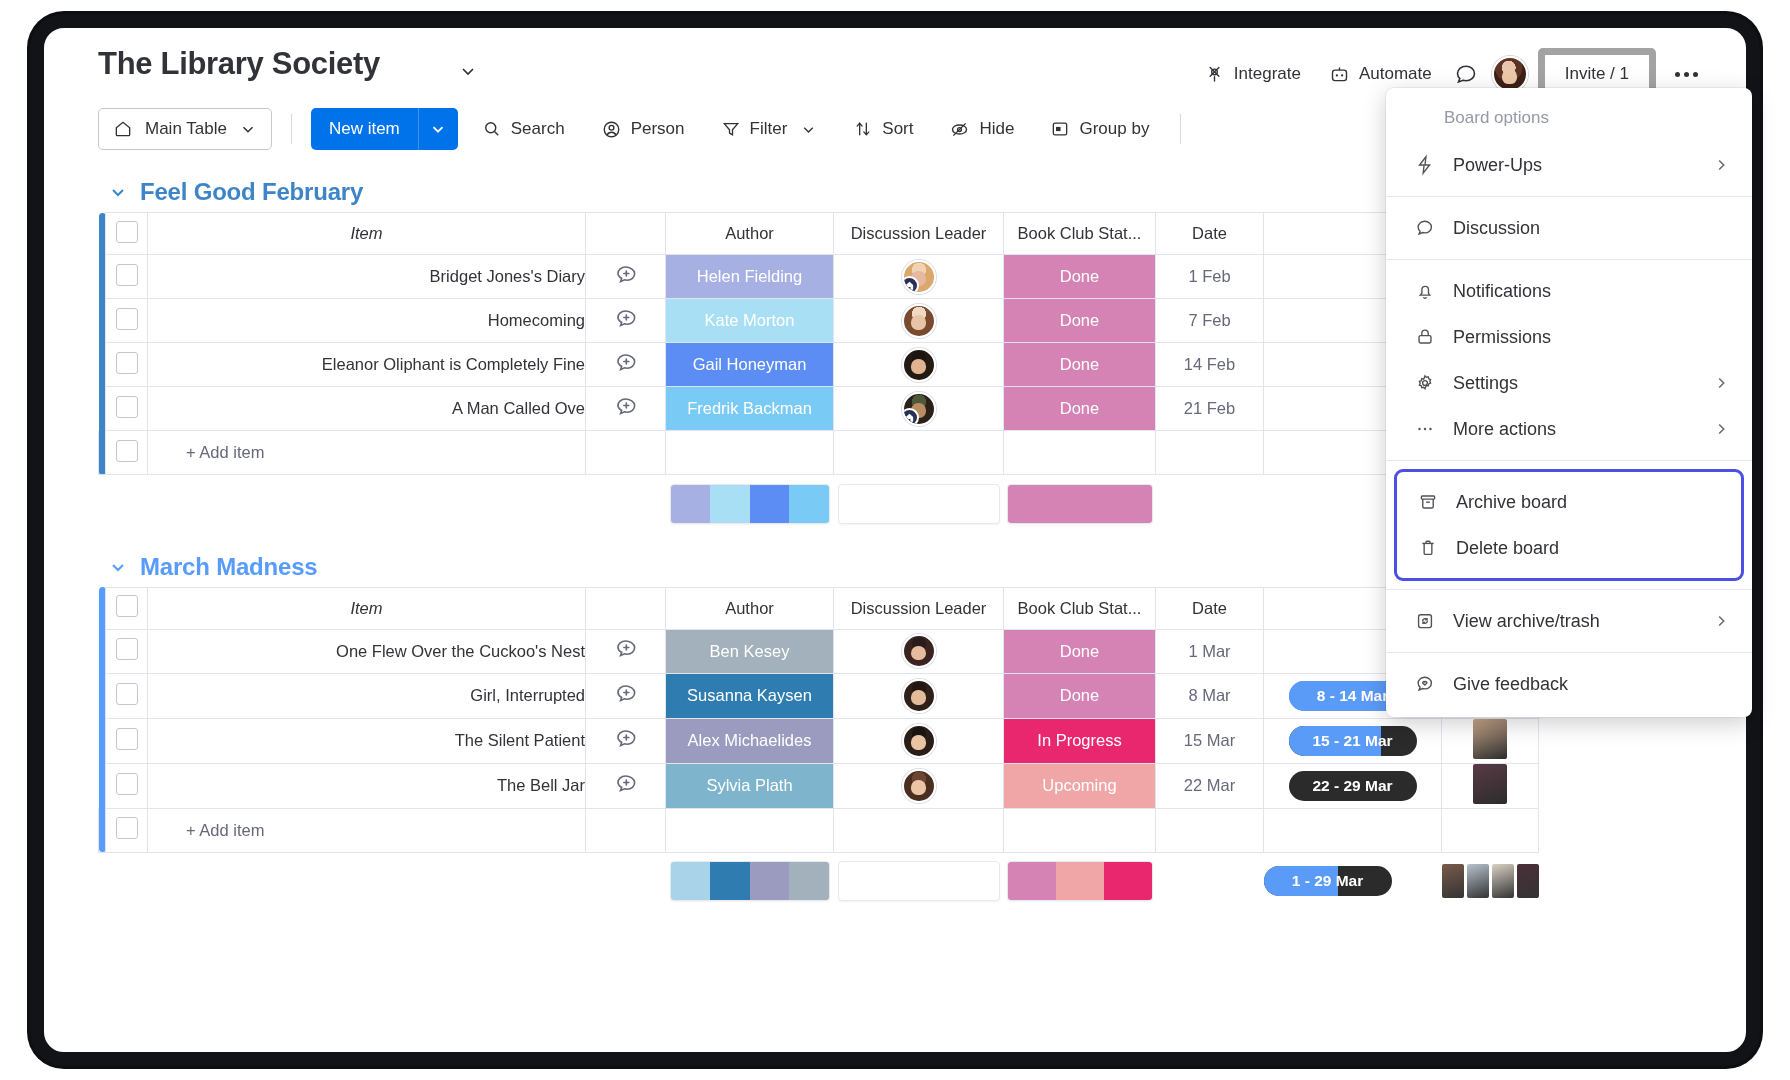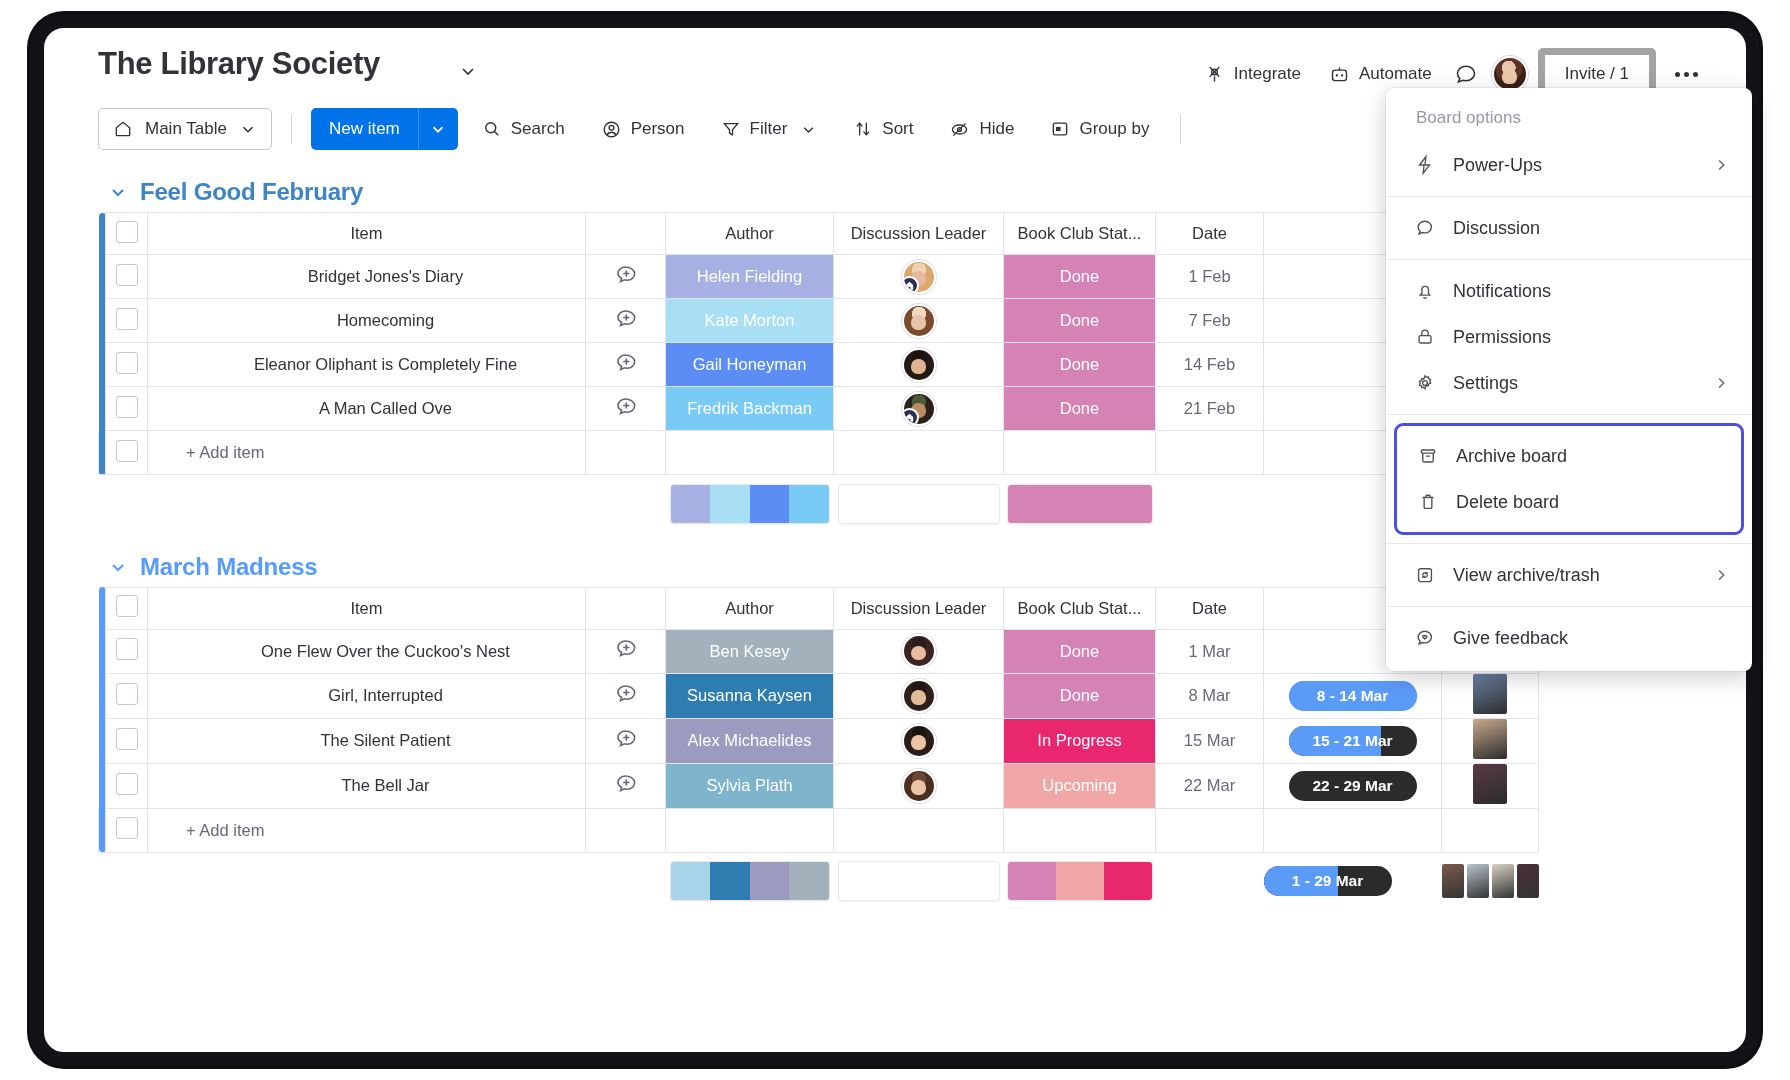--- a/index.html
+++ b/index.html
@@ -116,22 +116,22 @@
   table.board td, table.board th { padding: 0; }
 
   .gbar { width: 7px; }
   .cell {
     height: 44px; border: 1px solid #e1e4ec;
     font-size: 16.5px; color: #323338; text-align: center;
     vertical-align: middle; background: #fff;
   }
   .hdr { height: 42px; font-size: 16.5px; color: #323338; background: #fff; }
   .c-check { width: 42px; }
-  .c-item  { width: 438px; text-align: center; padding-left: 38px !important; }
-  .c-item.hdr { text-align: center; padding-left: 0 !important; }
+  .c-item  { width: 438px; text-align: right; padding-left: 38px !important; }
+  .c-item.hdr { text-align: center; padding-left: 0 !important; font-style: italic; }
   .c-plus  { width: 80px; }
   .c-author{ width: 168px; color: #fff; }
   .c-leader{ width: 170px; }
   .c-status{ width: 152px; color: #fff; }
   .c-date  { width: 108px; color: #676879; }
   .c-timeline { width: 178px; }
   .c-cover { width: 96px; }
 
   .chk {
     width: 22px; height: 22px; border: 1px solid #c3c6d4;
@@ -183,21 +183,21 @@
 
   
   #menu {
     position: absolute; right: 38px; top: 88px;
     width: 366px; background: #fff;
     border-radius: 8px;
     box-shadow: 0 6px 24px rgba(0,0,0,.20), 0 0 0 1px rgba(0,0,0,.05);
     padding: 8px 0 10px 0; z-index: 60;
   }
   .menu-title {
-    font-size: 17px; color: #9699a6; padding: 12px 22px 14px 30px;
+    font-size: 17px; color: #9699a6; padding: 12px 22px 14px 30px; margin-left: 28px;
   }
   .menu-sep { height: 1px; background: #e6e9ef; margin: 8px 0; }
   .mi {
     display: flex; align-items: center; gap: 17px;
     padding: 0 22px 0 28px; height: 46px;
     font-size: 18px; color: #323338; cursor: pointer; position: relative;
   }
   .mi .mi-ic { width: 22px; display: flex; justify-content: center; color: #505258; }
   .mi .chev { position: absolute; right: 22px; color: #676879; }
   .danger-box {
@@ -686,20 +686,35 @@
           <span>Permissions</span>
         </div>
         <div class="mi">
           <span class="mi-ic">
             <svg width="22" height="22" viewBox="0 0 24 24" fill="none" stroke="#505258" stroke-width="1.5">
               <circle cx="12" cy="12" r="2.6"></circle>
               <path d="M12 4.2l1.4 1.6 2.1-.5.6 2.1 2 .8-.8 2 .8 2-2 .8-.6 2.1-2.1-.5L12 18.2l-1.4-1.6-2.1.5-.6-2.1-2-.8.8-2-.8-2 2-.8.6-2.1 2.1.5z"></path>
             </svg>
           </span>
           <span>Settings</span>
+          <span class="chev">
+            <svg width="18" height="18" viewBox="0 0 20 20" fill="none" stroke="#676879" stroke-width="1.7">
+              <path d="M8 5l5 5-5 5"></path>
+            </svg>
+          </span>
+        </div>
+        <div class="mi">
+          <span class="mi-ic">
+            <svg width="22" height="22" viewBox="0 0 24 24" fill="none" stroke="#505258" stroke-width="1.5">
+              <circle cx="6" cy="12" r="1.3" fill="#505258" stroke="none"></circle>
+              <circle cx="12" cy="12" r="1.3" fill="#505258" stroke="none"></circle>
+              <circle cx="18" cy="12" r="1.3" fill="#505258" stroke="none"></circle>
+            </svg>
+          </span>
+          <span>More actions</span>
           <span class="chev">
             <svg width="18" height="18" viewBox="0 0 20 20" fill="none" stroke="#676879" stroke-width="1.7">
               <path d="M8 5l5 5-5 5"></path>
             </svg>
           </span>
         </div>
         <div class="menu-sep"></div>
         <div class="danger-box">
           <div class="mi">
             <span class="mi-ic">

